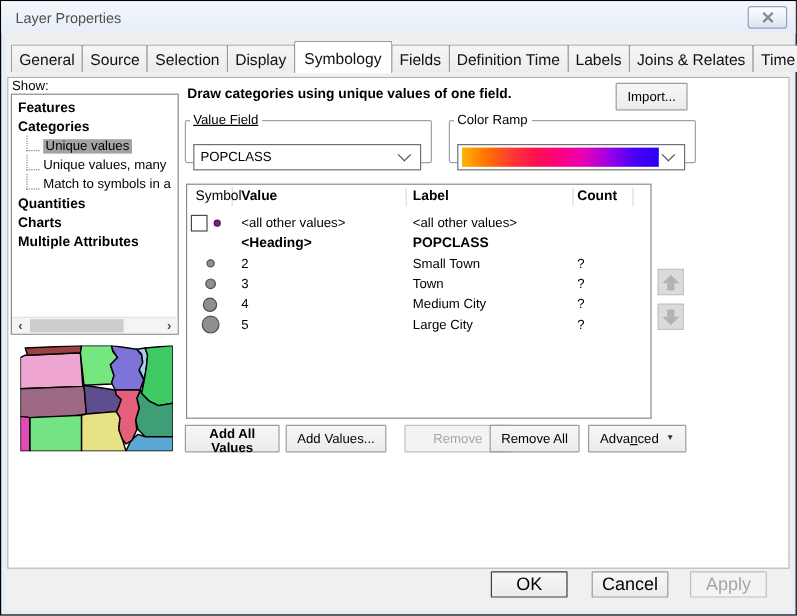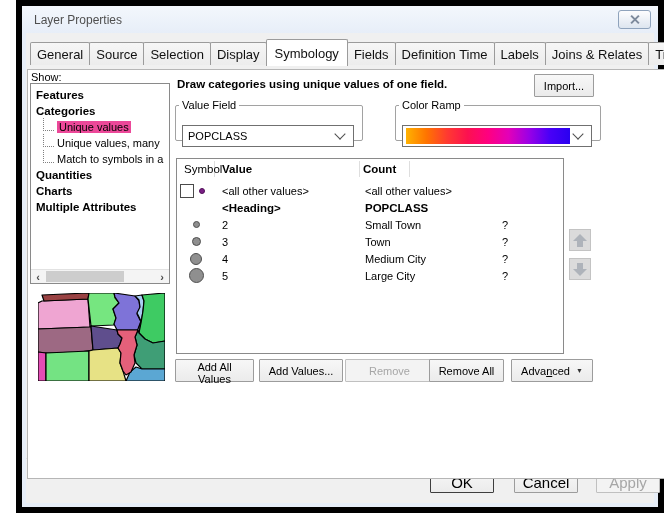--- a/index.html
+++ b/index.html
@@ -1,17 +1,17 @@
 <!DOCTYPE html>
 <html><head>
 <meta charset="utf-8">
 <style>
   html,body{margin:0;padding:0;}
   body{width:664px;height:513px;font-family:"Liberation Sans",sans-serif;overflow:hidden;background:#fff;}
-  .window{position:absolute;inset:0;background:#e7eef8;border:6px solid #000000;box-sizing:border-box;margin-left:16px;}
+  .window{position:absolute;inset:0;background:#e7eef8;border:1px solid #000000;box-sizing:border-box;}
   
   .titlebar{height:27px;display:flex;align-items:center;padding:0 7px 0 12px;background:linear-gradient(#f3f7fc,#e7eef8);}
   .title{flex:1;font-size:12px;color:#4f4f4f;}
   .close-btn{width:33px;height:19px;border:1px solid #8fa3bc;border-radius:3px;background:linear-gradient(#fdfdfe,#dde5ef);display:flex;align-items:center;justify-content:center;cursor:default;padding:0;}
   .x-icon{position:relative;width:11px;height:11px;display:inline-block;}
   .x-icon::before,.x-icon::after{content:"";position:absolute;left:5px;top:0;width:2px;height:11px;background:#7d8a9c;}
   .x-icon::before{transform:rotate(45deg);}
   .x-icon::after{transform:rotate(-45deg);}
   
   .dlg-body{position:absolute;left:4px;right:4px;top:27px;bottom:4px;background:#f0f0f0;}
@@ -20,36 +20,36 @@
   .tab{font-size:13px;color:#111;background:linear-gradient(#f6f6f6,#ececec);border:1px solid #9b9b9b;border-bottom:none;padding:4px 6px 3px;margin-right:-1px;border-radius:2px 2px 0 0;white-space:nowrap;cursor:default;}
   .tab.active{background:#fff;padding:6px 8px 5px;position:relative;z-index:4;margin-bottom:-1px;}
   
   .pane{position:absolute;left:1px;top:36px;width:650px;height:408px;background:#fff;border:1px solid #b6b6b6;z-index:2;}
   .show-label{position:absolute;left:3px;top:1px;font-size:11px;color:#000;}
   
   .tree{position:absolute;left:2px;top:13px;width:140px;height:201px;border:1px solid #8a8a8a;background:#fff;overflow:hidden;box-sizing:border-box;}
   .titem{height:16px;display:flex;align-items:center;font-size:11px;white-space:nowrap;padding-left:5px;cursor:default;}
   .titem.bold{font-weight:bold;font-size:11.5px;}
   .titem .tconn{width:10px;height:12px;border-left:1px dotted #808080;border-bottom:1px dotted #808080;margin:0 3px 6px 7px;flex:none;}
-  .titem .lbl.sel{background:#ec4899;padding:0 2px;}
+  .titem .lbl.sel{background:#a3a3a3;padding:0 2px;}
   .tree-scroll{position:absolute;left:0;right:0;bottom:0;height:13px;background:#f4f4f4;border-top:1px solid #e2e2e2;display:flex;align-items:center;}
   .scroll-arrow{width:14px;height:13px;font-size:11px;font-weight:bold;color:#4c4c4c;display:flex;align-items:center;justify-content:center;flex:none;}
   .scroll-thumb{height:11px;width:78px;background:#cdcdcd;margin-left:1px;}
   .scroll-spacer{flex:1;}
   
   .map{position:absolute;left:10px;top:223px;width:127px;height:88px;}
   
   .desc{position:absolute;left:149px;top:8px;font-size:11.5px;font-weight:bold;color:#000;}
   .btn{font-size:11px;color:#000;background:linear-gradient(#f7f7f7,#ebebeb);border:1px solid #9c9c9c;border-radius:1px;cursor:default;}
   .btn.disabled{color:#a6a6a6;border-color:#c0c0c0;background:#f3f3f3;}
   .btn.default{border:1px solid #3e3e3e;}
   .import-btn{position:absolute;left:506px;top:4px;width:60px;height:23px;}
   fieldset{position:absolute;margin:0;padding:0;border:1px solid #a2a2a2;border-radius:2px;box-sizing:border-box;}
   fieldset legend{font-size:11px;padding:0 3px;margin-left:3px;color:#000;}
-  .fs-value{left:147px;top:29px;width:188px;height:42px;}
+  .fs-value{left:147px;top:29px;width:206px;height:42px;text-decoration:underline;}
   .fs-ramp{left:367px;top:29px;width:206px;height:42px;}
   .combo{position:absolute;left:6px;top:14px;right:8px;height:22px;background:#fff;border:1px solid #707070;display:flex;align-items:center;box-sizing:border-box;}
   .combo .val{font-size:11px;padding-left:5px;flex:1;}
   .chev{width:7px;height:7px;border-right:1.5px solid #4e4e4e;border-bottom:1.5px solid #4e4e4e;transform:rotate(45deg);margin:-4px 9px 0 0;flex:none;}
   .ramp-swatch{flex:1;height:16px;margin:0 4px 0 3px;}
   
   .vtable{position:absolute;left:148px;top:88px;width:388px;height:196px;border:1px solid #8a8a8a;background:#fff;box-sizing:border-box;overflow:hidden;}
   .vhead{display:flex;height:20px;align-items:center;font-size:11.5px;}
   .vhead .hc{height:16px;line-height:16px;box-sizing:border-box;}
   .hc.sym{width:38px;padding-left:7px;border-right:1px solid #dedede;}
@@ -74,21 +74,21 @@
   
   .move-btn{position:absolute;left:541px;width:22px;height:22px;background:#dbdbdb;border:1px solid #c3c3c3;display:flex;align-items:center;justify-content:center;padding:0;cursor:default;}
   .move-up{top:159px;} .move-down{top:188px;}
   .arrow-shape{position:relative;width:14px;height:13px;}
   .arrow-shape .head{position:absolute;left:0;width:0;height:0;border-left:7px solid transparent;border-right:7px solid transparent;}
   .arrow-shape .stem{position:absolute;left:4px;width:6px;height:6px;background:#aeb3ba;}
   .arrow-up .head{top:0;border-bottom:7px solid #aeb3ba;} .arrow-up .stem{top:7px;}
   .arrow-down .head{bottom:0;border-top:7px solid #aeb3ba;} .arrow-down .stem{bottom:7px;}
   
   .act{position:absolute;top:289px;height:23px;font-size:11px;}
-  .b-addall{left:147px;width:79px;} .b-addval{left:231px;width:84px;} .b-remove{left:317px;width:89px;}
+  .b-addall{left:147px;width:79px;font-weight:bold;} .b-addval{left:231px;width:84px;} .b-remove{left:330px;width:89px;}
   .b-removeall{left:401px;width:75px;} .b-advanced{left:483px;width:82px;display:flex;align-items:center;justify-content:center;gap:6px;}
   .accel{text-decoration:underline;}
   .drop-arrow{font-size:7px;color:#333;line-height:1;}
   
   .footer{position:absolute;left:0;right:0;bottom:0;height:44px;background:#f0f0f0;border-top:1px solid #e1e1e1;}
   .fbtn{position:absolute;top:12px;width:64px;height:22px;font-size:15px;}
   .f-ok{left:404px;} .f-cancel{left:488px;} .f-apply{left:570px;}
 </style>
 </head>
 <body>
@@ -191,20 +191,21 @@
         <div class="combo">
           <span class="ramp-swatch" style="background: linear-gradient(90deg, rgb(255, 178, 0), rgb(255, 116, 0), rgb(255, 58, 49), rgb(252, 17, 80), rgb(255, 0, 128), rgb(227, 0, 184), rgb(154, 0, 230), rgb(74, 0, 247), rgb(42, 0, 240));"></span>
           <span class="chev"></span>
         </div>
       </fieldset>
 
       <div class="vtable">
         <div class="vhead">
           <span class="hc sym">Symbol</span>
           <span class="hc val">Value</span>
+          <span class="hc lab">Label</span>
           <span class="hc cnt">Count</span>
         </div>
         <div class="vrows">
           <div class="vrow">
             <span class="c-sym left">
                 <span class="chk"></span>
                 <span class="dot purple"></span>
               </span>
             <span class="c-val">&lt;all other values&gt;</span>
             <span class="c-lab">&lt;all other values&gt;</span>

